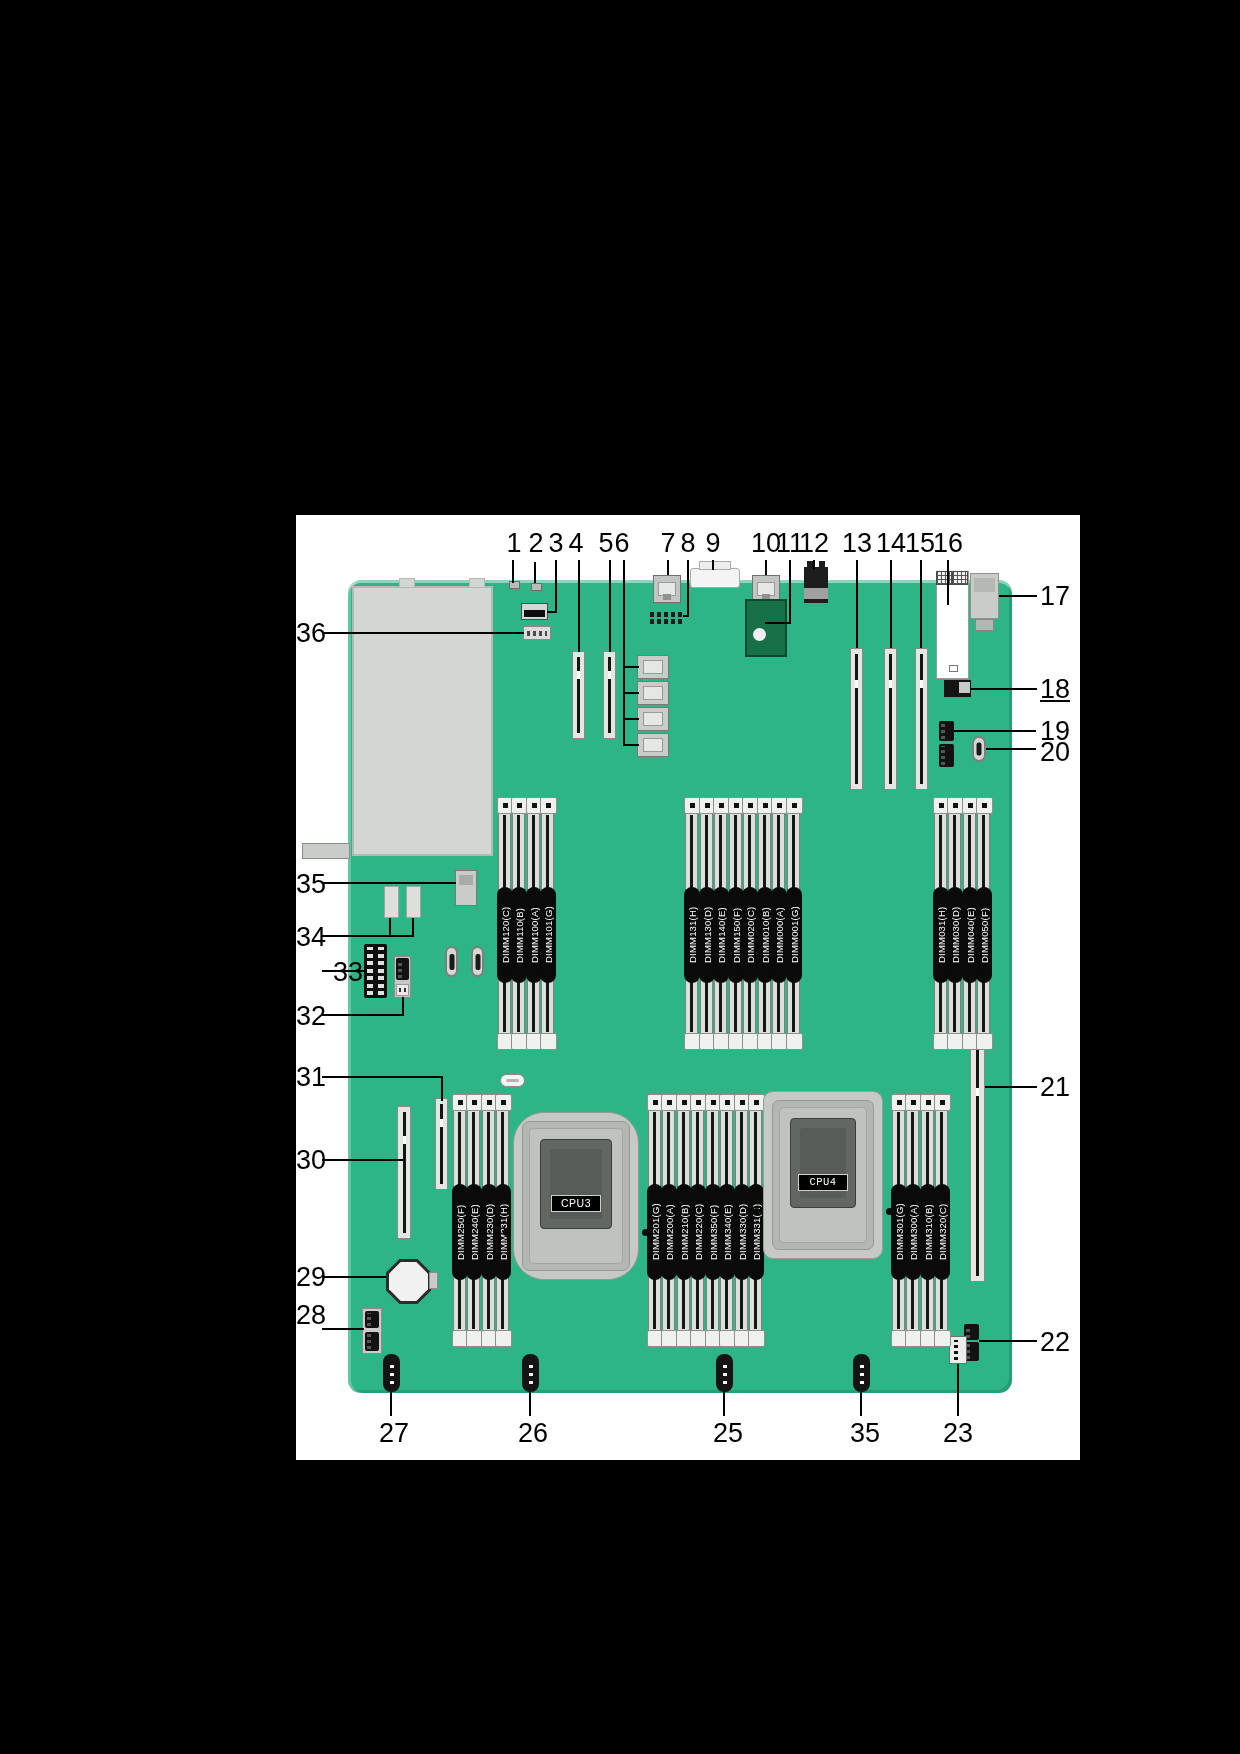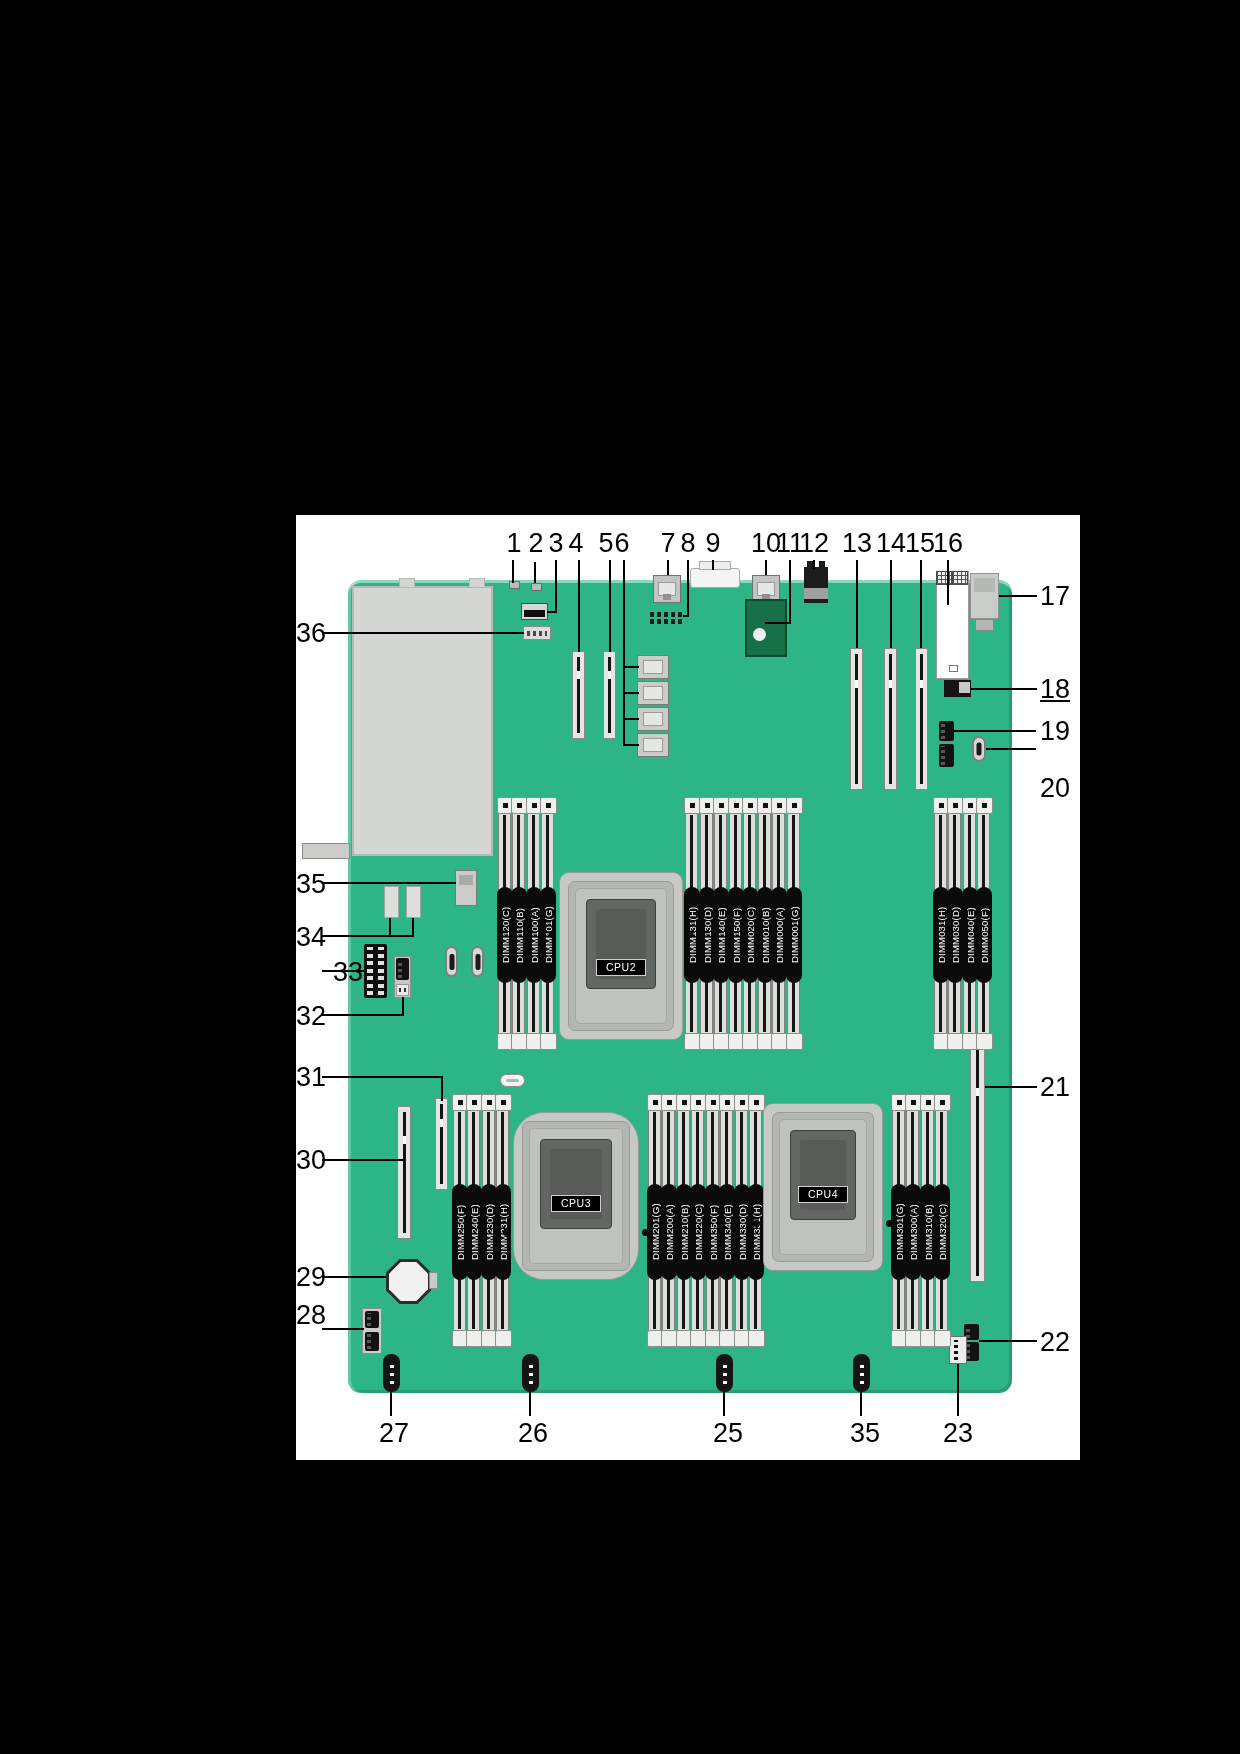--- a/index.html
+++ b/index.html
@@ -319,35 +319,28 @@
       <div class="dimm" style="left: 625px; top: 579px; width: 13px; height: 253px; position: absolute;">
         <div class="clip t"></div>
         <div class="clip b"></div>
         <div class="pill">DIMM310(B)</div>
       </div>
       <div class="dimm" style="left: 639px; top: 579px; width: 13px; height: 253px; position: absolute;">
         <div class="clip t"></div>
         <div class="clip b"></div>
         <div class="pill">DIMM320(C)</div>
       </div>
-      <div class="cpu" style="left: 263px; top: 357px; width: 124px; height: 168px; position: absolute;">
-        <div class="cpu-inner"></div>
-        <div class="cpu-die"></div>
-        <div class="cpu-label" style="top: 86px;">CPU2</div>
-        <div class="cpu-dot" style="left: -11px; top: 58px;"></div>
-        <div class="cpu-dot" style="right: -11px; top: 58px;"></div>
-      </div>
       <div class="cpu" style="left: 217px; top: 597px; width: 126px; height: 168px; position: absolute; border-radius: 31px;">
         <div class="cpu-inner"></div>
         <div class="cpu-die"></div>
         <div class="cpu-label" style="top: 82px;">CPU3</div>
         <div class="cpu-dot" style="left: -11px; top: 116px;"></div>
         <div class="cpu-dot" style="right: -11px; top: 116px;"></div>
       </div>
-      <div class="cpu" style="left: 467px; top: 588px; width: 120px; height: 168px; position: absolute;">
+      <div class="cpu" style="left: 467px; top: 576px; width: 120px; height: 168px; position: absolute; font-family: Liberation Mono, monospace;">
         <div class="cpu-inner"></div>
         <div class="cpu-die"></div>
         <div class="cpu-label" style="top: 82px;">CPU4</div>
         <div class="cpu-dot" style="left: -11px; top: 116px;"></div>
         <div class="cpu-dot" style="right: -11px; top: 116px;"></div>
       </div>
       <div class="line" style="left: 216px; top: 45px; width: 2px; height: 23px; position: absolute;"></div>
       <div class="num c" style="left: 218px; top: 15px; position: absolute;">1</div>
       <div class="line" style="left: 238px; top: 47px; width: 2px; height: 21px; position: absolute;"></div>
       <div class="num c" style="left: 240px; top: 15px; position: absolute;">2</div>
@@ -386,21 +379,21 @@
       <div class="num c" style="left: 624px; top: 15px; position: absolute;">15</div>
       <div class="line" style="left: 651px; top: 45px; width: 2px; height: 45px; position: absolute;"></div>
       <div class="num c" style="left: 652px; top: 15px; position: absolute;">16</div>
       <div class="line" style="left: 703px; top: 80px; width: 38px; height: 2px; position: absolute;"></div>
       <div class="num" style="left: 744px; top: 68px; position: absolute;">17</div>
       <div class="line" style="left: 675px; top: 173px; width: 66px; height: 2px; position: absolute;"></div>
       <div class="num" style="left: 744px; top: 161px; position: absolute; text-decoration: underline;">18</div>
       <div class="line" style="left: 658px; top: 215px; width: 82px; height: 2px; position: absolute;"></div>
       <div class="num" style="left: 744px; top: 203px; position: absolute;">19</div>
       <div class="line" style="left: 690px; top: 233px; width: 50px; height: 2px; position: absolute;"></div>
-      <div class="num" style="left: 744px; top: 224px; position: absolute; margin-top: 36px;">20</div>
+      <div class="num" style="left: 744px; top: 224px; position: absolute;">20</div>
       <div class="line" style="left: 689px; top: 571px; width: 52px; height: 2px; position: absolute;"></div>
       <div class="num" style="left: 744px; top: 559px; position: absolute;">21</div>
       <div class="line" style="left: 683px; top: 825px; width: 58px; height: 2px; position: absolute;"></div>
       <div class="num" style="left: 744px; top: 814px; position: absolute;">22</div>
       <div class="line" style="left: 661px; top: 849px; width: 2px; height: 52px; position: absolute;"></div>
       <div class="num c" style="left: 662px; top: 905px; position: absolute;">23</div>
       <div class="line" style="left: 564px; top: 877px; width: 2px; height: 24px; position: absolute;"></div>
       <div class="num c" style="left: 569px; top: 905px; position: absolute;">35</div>
       <div class="line" style="left: 427px; top: 877px; width: 2px; height: 24px; position: absolute;"></div>
       <div class="num c" style="left: 432px; top: 905px; position: absolute;">25</div>

